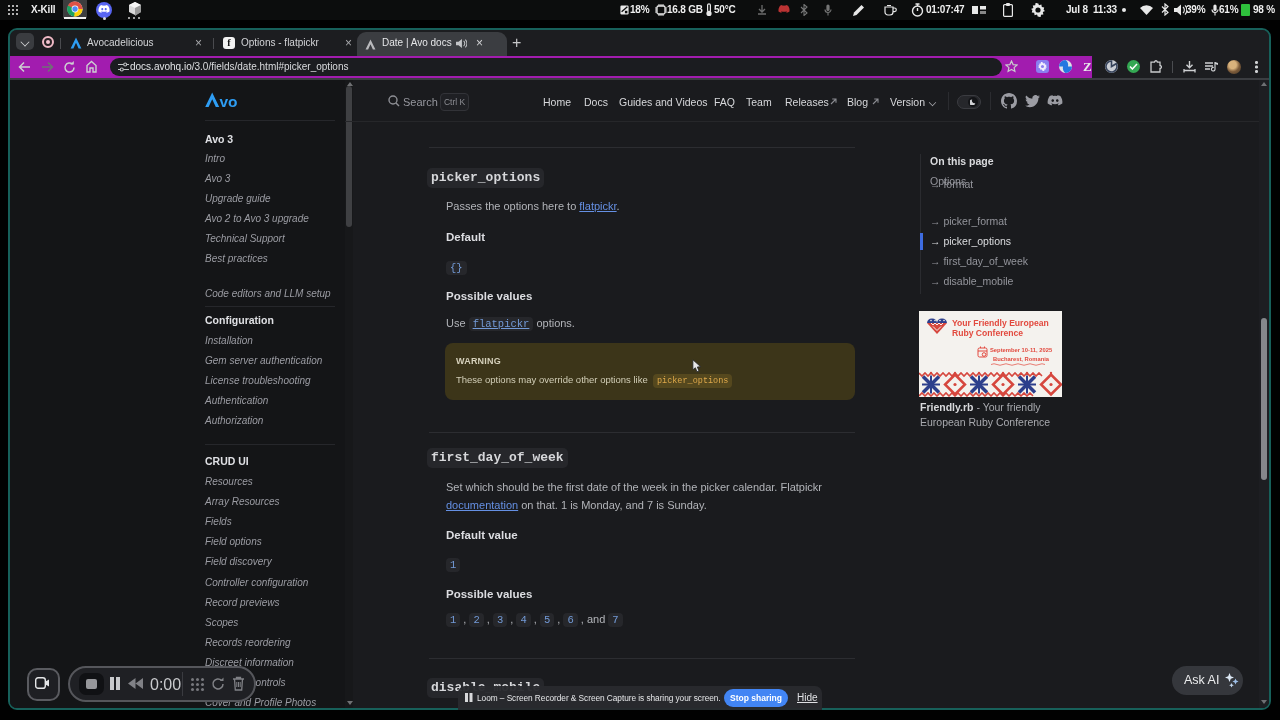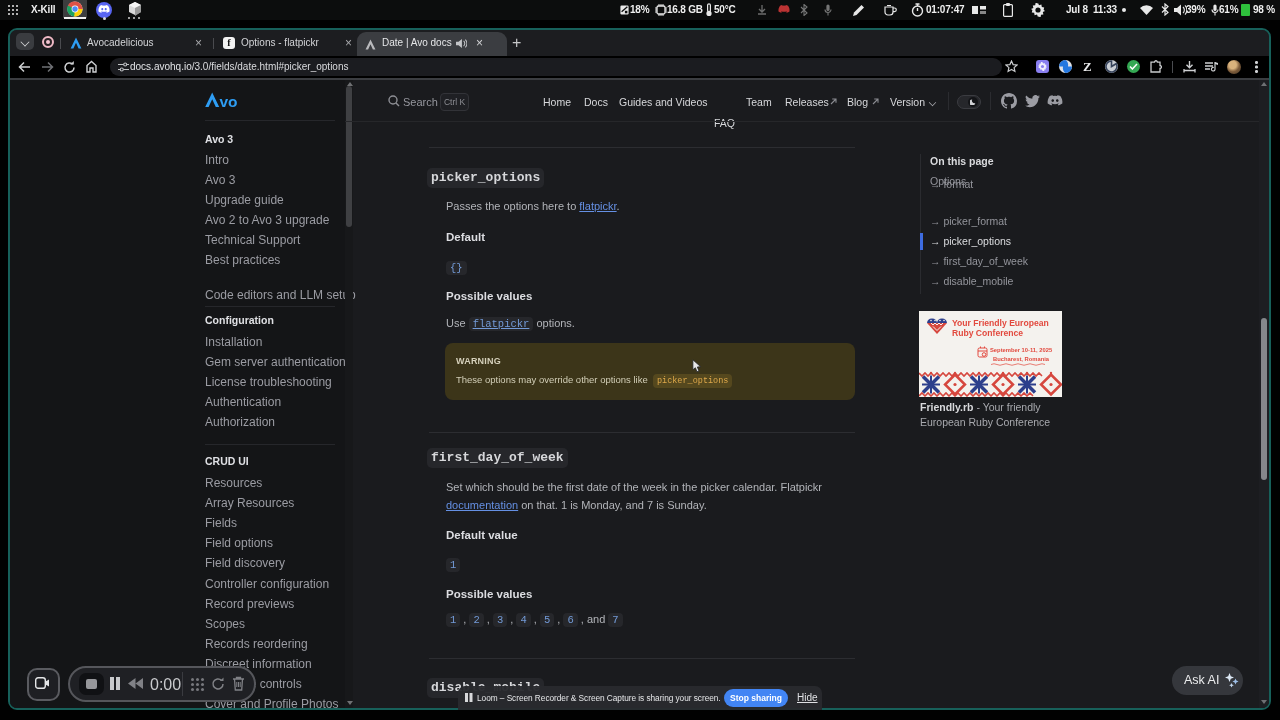--- a/index.html
+++ b/index.html
@@ -3,31 +3,31 @@
 <style>
   html,body{margin:0;padding:0;width:1280px;height:720px;background:#010101;overflow:hidden;
     font-family:"Liberation Sans",sans-serif;-webkit-font-smoothing:antialiased;}
   .abs{position:absolute;}
   #topbar{position:absolute;left:0;top:0;width:1280px;height:20px;background:#0c0d0d;color:#e8e8e8;}
   #topbar .t{position:absolute;top:0;height:20px;line-height:20px;font-size:10px;font-weight:bold;color:#efefef;letter-spacing:-.2px;}
   #win{position:absolute;left:8px;top:28px;width:1259px;height:678px;background:#1c1d20;
     border:2px solid #17605a;border-radius:9px;overflow:hidden;}
   
   #strip{position:absolute;left:0;top:0;width:1259px;height:26px;background:#1c1d20;}
-  #toolbar{position:absolute;left:0;top:26px;width:1259px;height:22px;background:#000000;}
+  #toolbar{position:absolute;left:0;top:26px;width:1082px;height:22px;background:#a21caf;}
   #tooldiv{position:absolute;left:0;top:48px;width:1259px;height:2px;background:#3b3d41;}
   #page{position:absolute;left:0;top:50px;width:1259px;height:628px;background:#1a1b1e;}
   .tabtext{position:absolute;font-size:10px;color:#d3d4d7;line-height:26px;top:0;white-space:nowrap;}
   .x{position:absolute;color:#a7a8ab;font-size:12px;top:0;line-height:26px;}
   .sep{position:absolute;top:8px;width:1px;height:11px;background:#4a4b4f;}
   #activetab{position:absolute;left:347px;top:2px;width:150px;height:24px;background:#3b3d41;
     border-radius:9px 9px 0 0;}
   
   #sidebar{position:absolute;left:0;top:0;width:343px;height:628px;background:#141517;}
-  .snav{position:absolute;left:195px;font-size:12px;color:#9b9ca3;white-space:nowrap;}
+  .snav{position:absolute;left:195px;font-size:10px;color:#9b9ca3;white-space:nowrap;font-style:italic;}
   .snavh{position:absolute;left:195px;font-size:10.5px;font-weight:bold;color:#dfe0e4;white-space:nowrap;}
   .sdiv{position:absolute;left:195px;width:130px;height:1px;background:#26272b;}
   .navlink{position:absolute;top:14px;font-size:10.5px;color:#d7d8db;line-height:16px;white-space:nowrap;}
   .gray3{color:#96979e;}
   .ctext{position:absolute;font-size:11px;color:#b2b4b9;white-space:nowrap;}
   .chead{position:absolute;font-size:11.5px;font-weight:bold;color:#dcdde1;white-space:nowrap;}
   .hdiv{position:absolute;left:419px;width:426px;height:1px;background:#2c2d31;}
   .h2chip{position:absolute;left:417px;height:20px;background:#26272b;border-radius:5px;
     font-family:"Liberation Mono",monospace;font-weight:bold;font-size:13px;color:#d6d7da;
     line-height:20px;padding:0 4px;white-space:nowrap;}
@@ -274,21 +274,21 @@
 
     <svg class="abs" style="left:378px;top:15px;" width="12" height="12" viewBox="0 0 12 12">
         <circle cx="5" cy="5" r="4" fill="none" stroke="#8d8e94" stroke-width="1.4"></circle>
         <path d="M8 8l3 3" stroke="#8d8e94" stroke-width="1.4"></path>
       </svg>
     <span class="navlink gray3" style="left:393px;font-size:11px;text-align:center;">Search</span>
     <div class="abs" style="left:430px;top:13px;width:27px;height:16px;border:1px solid #323338;border-radius:4px;background:#1f2024;color:#8c8d93;font-size:8.5px;line-height:16px;text-align:center;">Ctrl K</div>
     <span class="navlink" style="left:533px;">Home</span>
     <span class="navlink" style="left:574px;">Docs</span>
     <span class="navlink" style="left:609px;">Guides and Videos</span>
-    <span class="navlink" style="left:704px;margin-top:21px;">FAQ</span>
+    <span class="navlink" style="left:704px;">FAQ</span>
     <span class="navlink" style="left:736px;">Team</span>
     <span class="navlink" style="left:775px;">Releases</span>
     <svg class="abs" style="left:820px;top:18px;" width="7" height="7" viewBox="0 0 7 7">
         <path d="M1 6L6 1M2.2 1H6v3.8" stroke="#898a90" stroke-width="1.1" fill="none"></path>
       </svg>
     <span class="navlink" style="left:837px;">Blog</span>
     <svg class="abs" style="left:862px;top:18px;" width="7" height="7" viewBox="0 0 7 7">
         <path d="M1 6L6 1M2.2 1H6v3.8" stroke="#898a90" stroke-width="1.1" fill="none"></path>
       </svg>
     <span class="navlink" style="left:880px;">Version</span>

